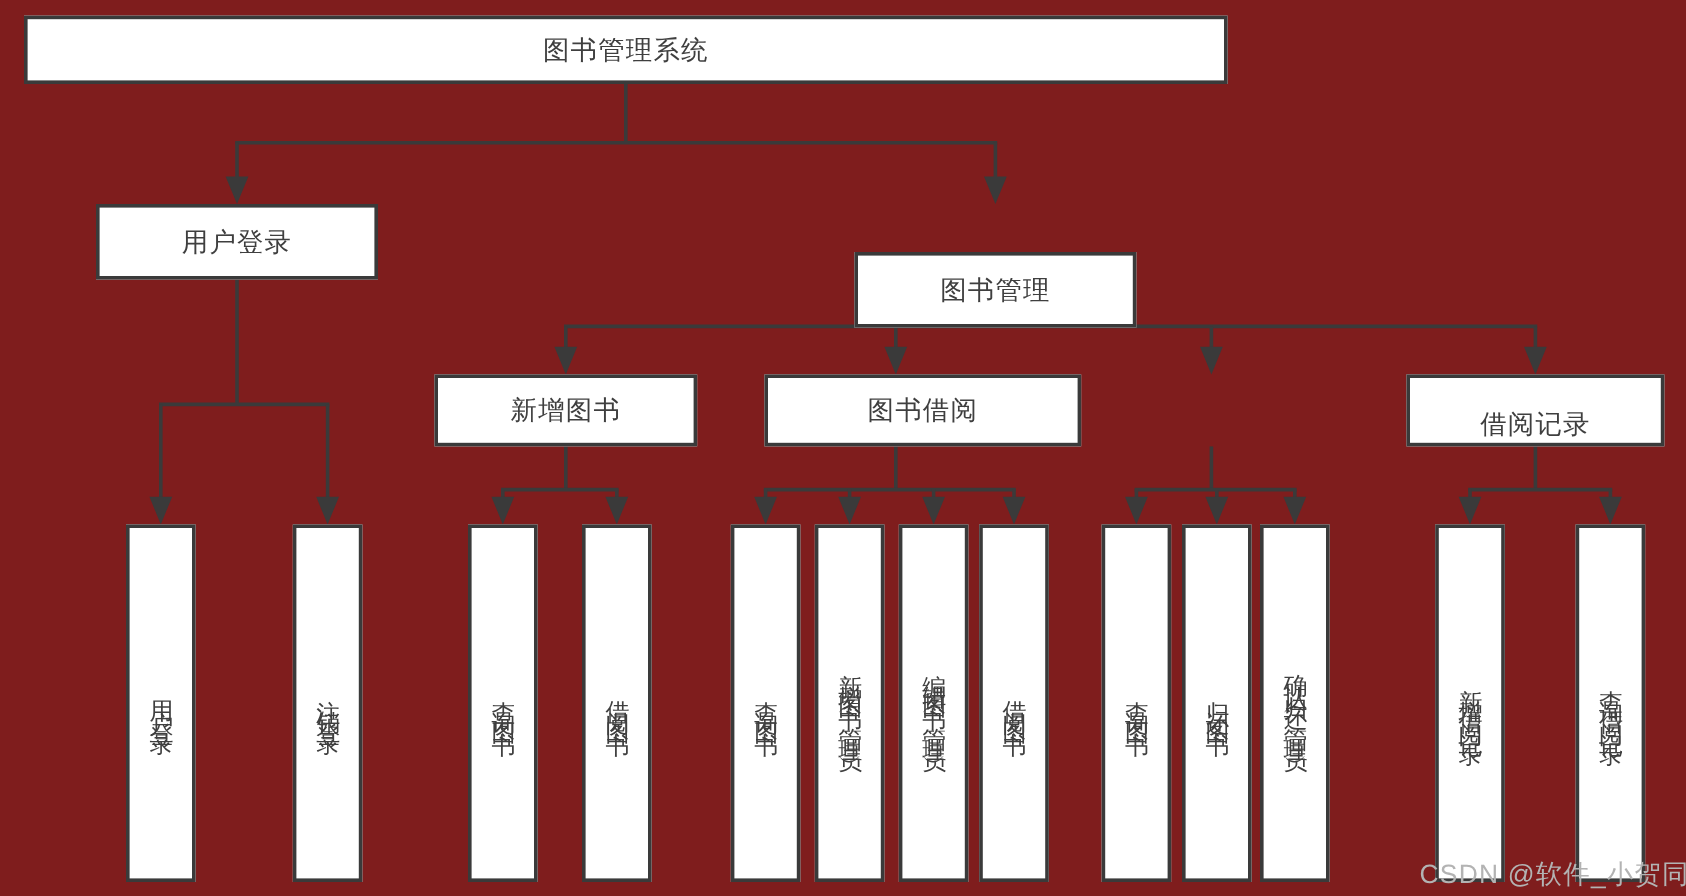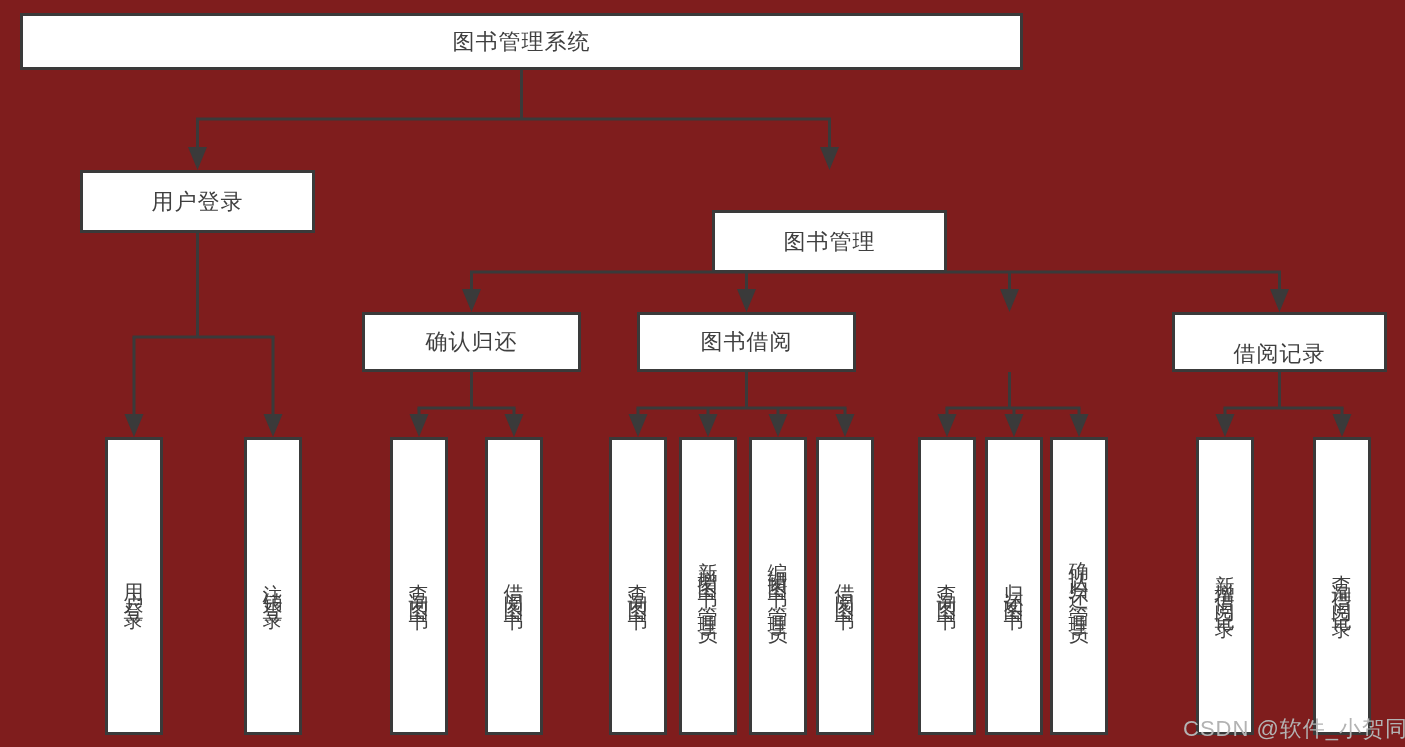--- a/index.html
+++ b/index.html
@@ -117,23 +117,23 @@
   </div>
 
   <div class="box" style="left:80px; top:170px; width:235px; height:63px;">
     <span class="hlabel">用户登录</span>
   </div>
   <div class="box" style="left:712px; top:170px; width:235px; height:63px;margin-top:40px;">
     <span class="hlabel">图书管理</span>
   </div>
 
   <div class="box" style="left:362px; top:312px; width:219px; height:60px;">
-    <span class="hlabel">确认归还</span>
+    <span class="hlabel">新增图书</span>
   </div>
-  <div class="box" style="left:637px; top:312px; width:219px; height:60px;">
+  <div class="box" style="left:637px; top:312px; width:264px; height:60px;">
     <span class="hlabel">图书借阅</span>
   </div>
   <div class="box" style="left:1172px; top:312px; width:215px; height:60px;align-items:flex-end;">
     <span class="hlabel">借阅记录</span>
   </div>
 
   <div class="box vbox" style="left:105px; top:437px; width:58px; height:298px;">
     <span>用户登录</span>
   </div>
   <div class="box vbox" style="left:244px; top:437px; width:58px; height:298px;">

